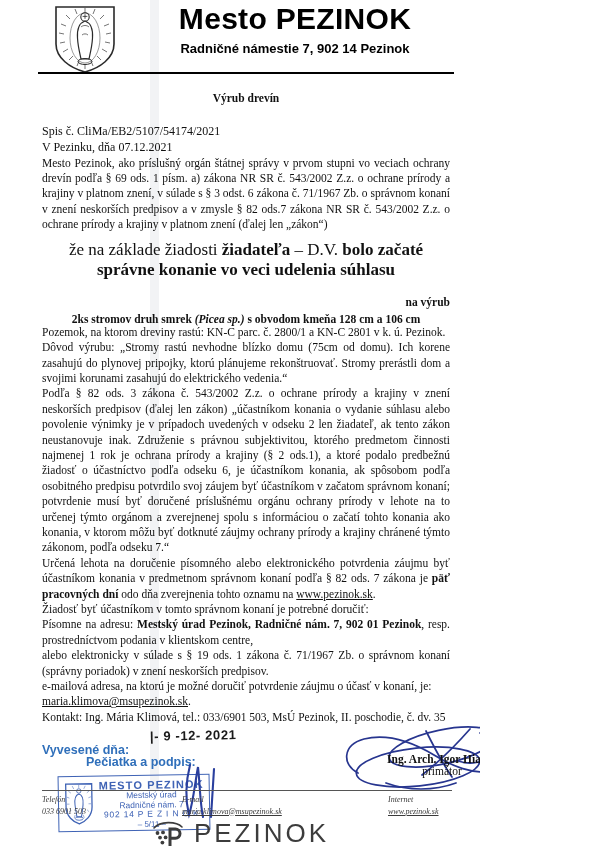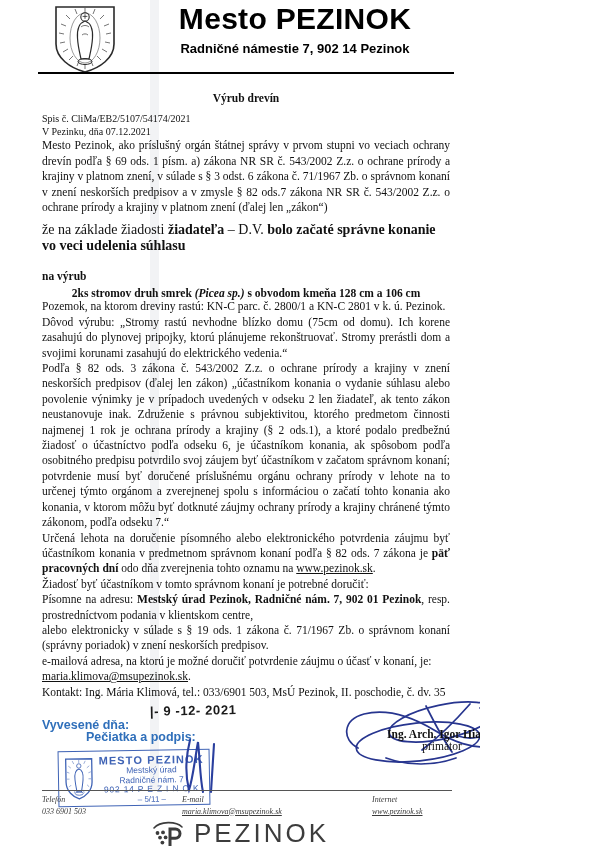--- a/index.html
+++ b/index.html
@@ -77,47 +77,47 @@
     text-align: center;
     margin-top: 2px;
   }
   .doc-subtitle {
     font-size: 11.5px;
     font-weight: bold;
     text-align: center;
     margin-top: 13px;
   }
   .ref-block {
-    font-size: 10px;
-    margin-top: 8px;
+    font-size: 12px;
+    margin-top: 20px;
     line-height: 1.32;
   }
   p.para {
     font-size: 11.5px;
     line-height: 1.34;
     text-align: justify;
     margin: 0;
   }
   .gap-lg { margin-top: 15px; }
   .gap-sm { margin-top: 6px; }
 
   .announce {
     font-size: 11.5px;
     text-align: center;
     margin-top: 18px;
   }
   .announce-line2 {
-    font-size: 14px;
-    text-align: left;
+    font-size: 17px;
+    text-align: center;
     margin-top: 7px;
   }
   .subject-head {
     font-size: 11.5px;
     font-weight: bold;
-    text-align: left;
+    text-align: right;
     margin-top: 16px;
   }
   .subject-line {
     font-size: 11.5px;
     font-weight: bold;
     text-align: center;
     margin-top: 5px;
   }
   .nojust { text-align: left; }
 
@@ -231,21 +231,21 @@
     display: flex;
     font-family: "Liberation Serif", serif;
     font-style: italic;
     font-size: 8px;
     color: #3a3a3a;
     line-height: 1.45;
   }
   .fcol { flex: 0 0 auto; }
   .fcol-tel { width: 140px; }
   .fcol-mail { width: 190px; }
-  .fcol-web { width: 110px; }
+  .fcol-web { width: 110px; margin-left: 16px; }
   .fcol-ico { width: 100px; }
   .fval-link { text-decoration: underline; }
 
   .brand {
     position: absolute;
     left: 0;
     right: 0;
     top: 818px;
     display: flex;
     justify-content: center;

